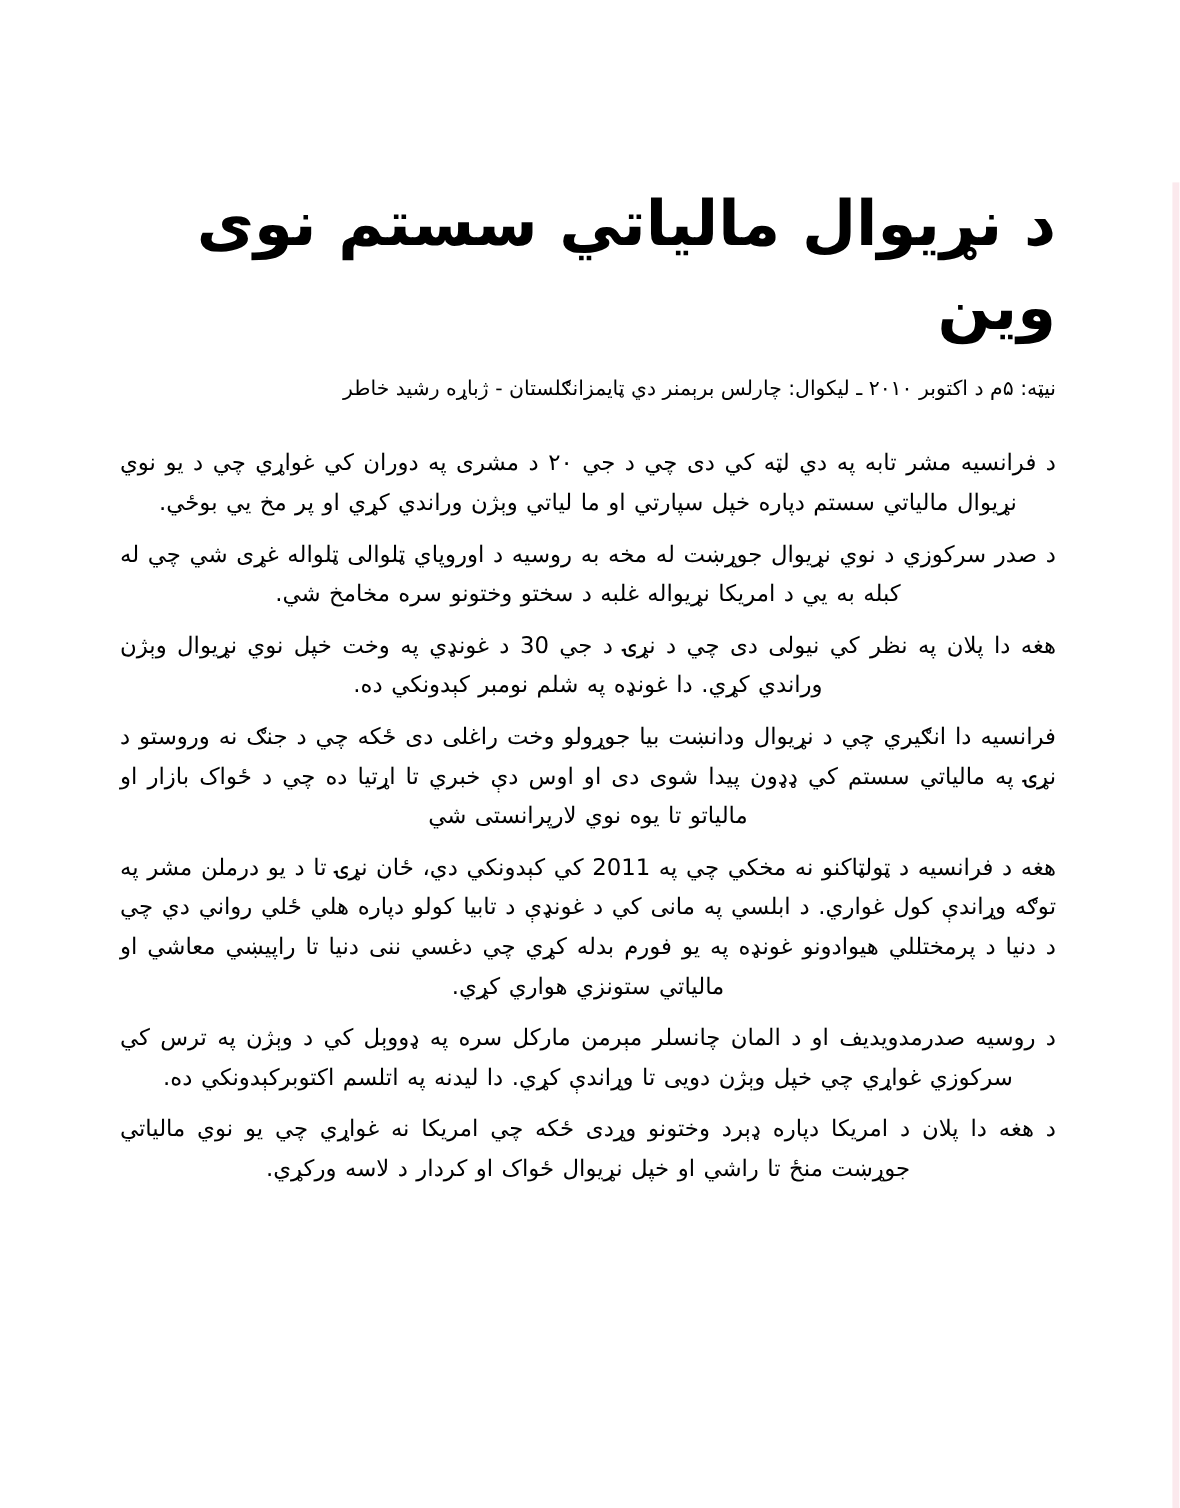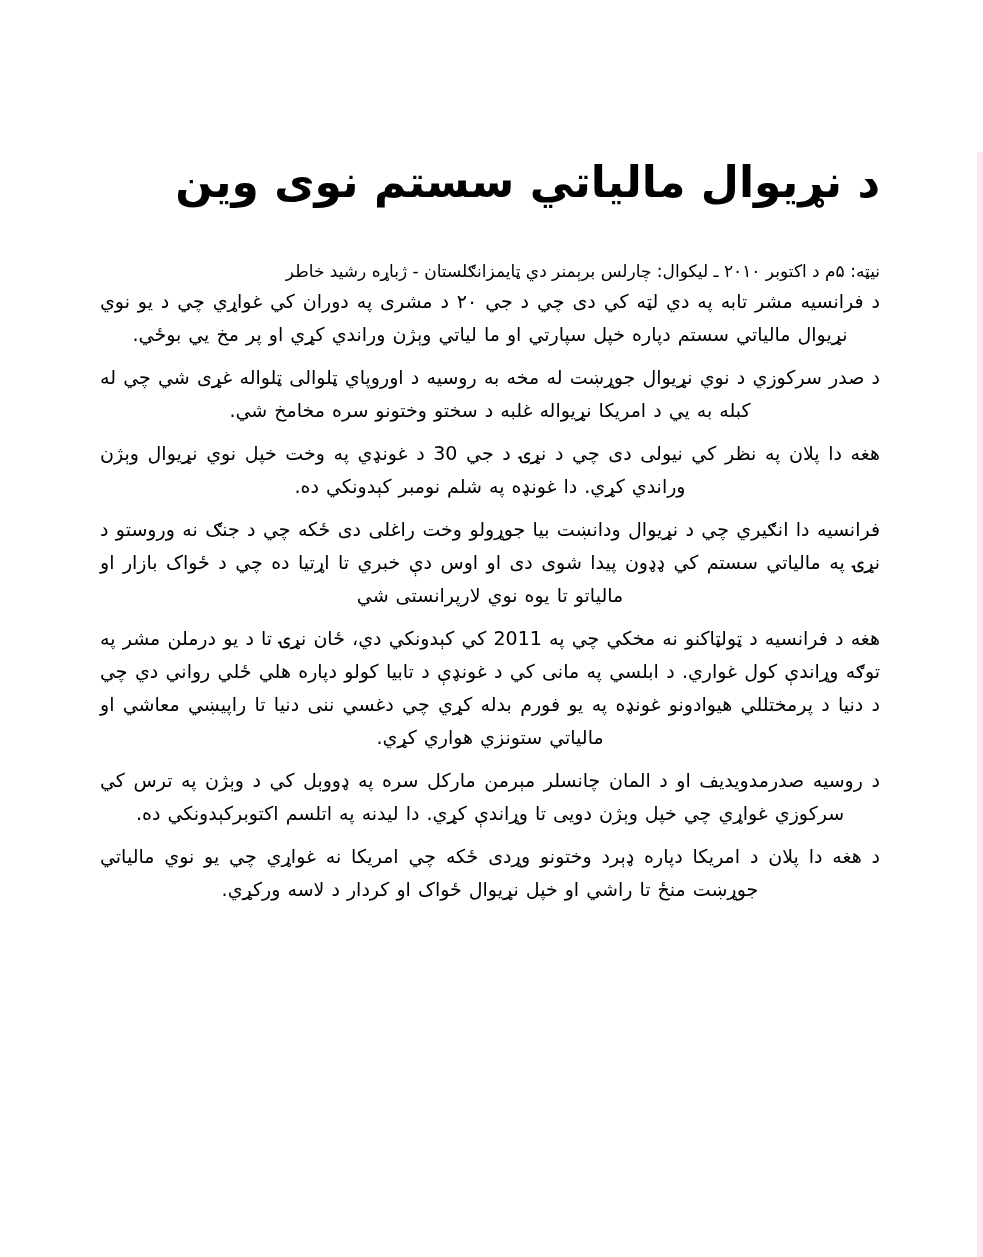--- a/index.html
+++ b/index.html
@@ -15,35 +15,36 @@
     position: relative;
     width: 983px;
     height: 1257px;
     background: #ffffff;
     padding: 0 103px 0 100px;
   }
   .headline {
     margin-top: 152px;
     direction: rtl;
     text-align: right;
-    font-size: 44px;
+    font-size: 52px;
     line-height: 1.35;
     font-weight: bold;
     color: #000000;
     letter-spacing: 0;
   }
   .byline {
-    margin-top: 48px;
+    margin-top: 20px;
     direction: rtl;
     text-align: right;
     font-size: 17px;
     line-height: 1.5;
     color: #000000;
   }
   .article {
+    margin-top: 32px;
   }
   .article p {
     direction: rtl;
     unicode-bidi: embed;
     text-align: justify;
     text-align-last: center;
     font-size: 19px;
     line-height: 33px;
     margin-bottom: 10px;
     color: #000000;

